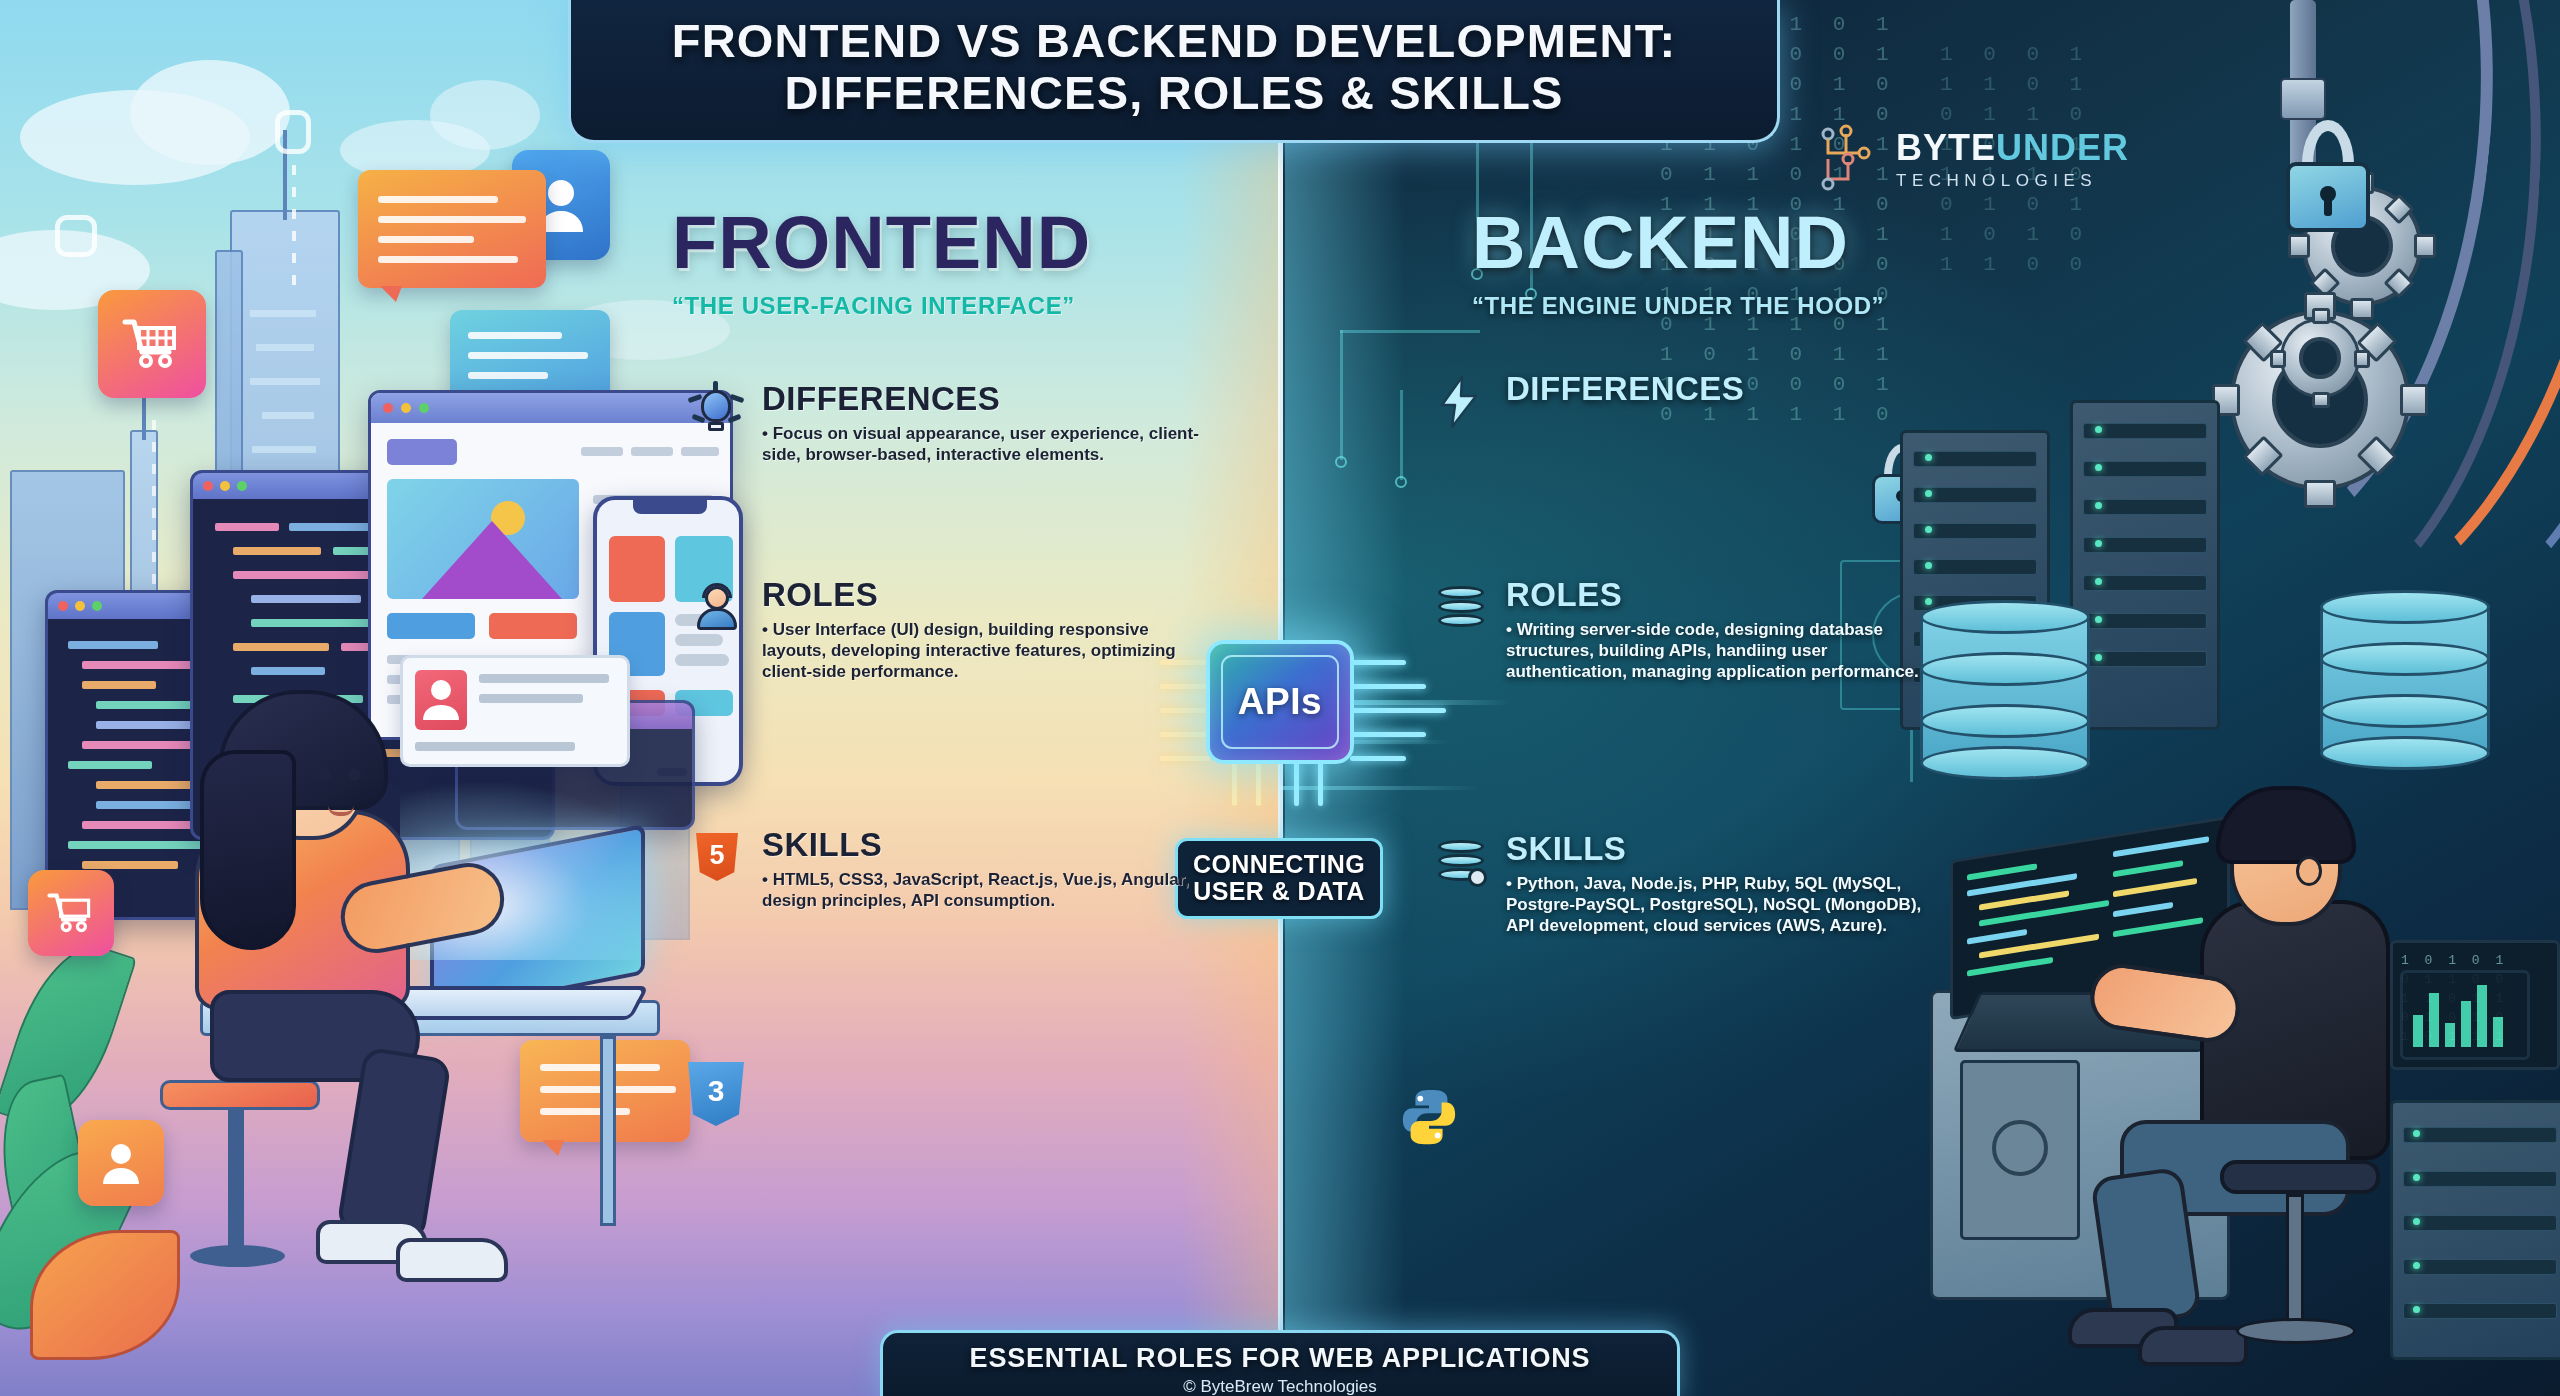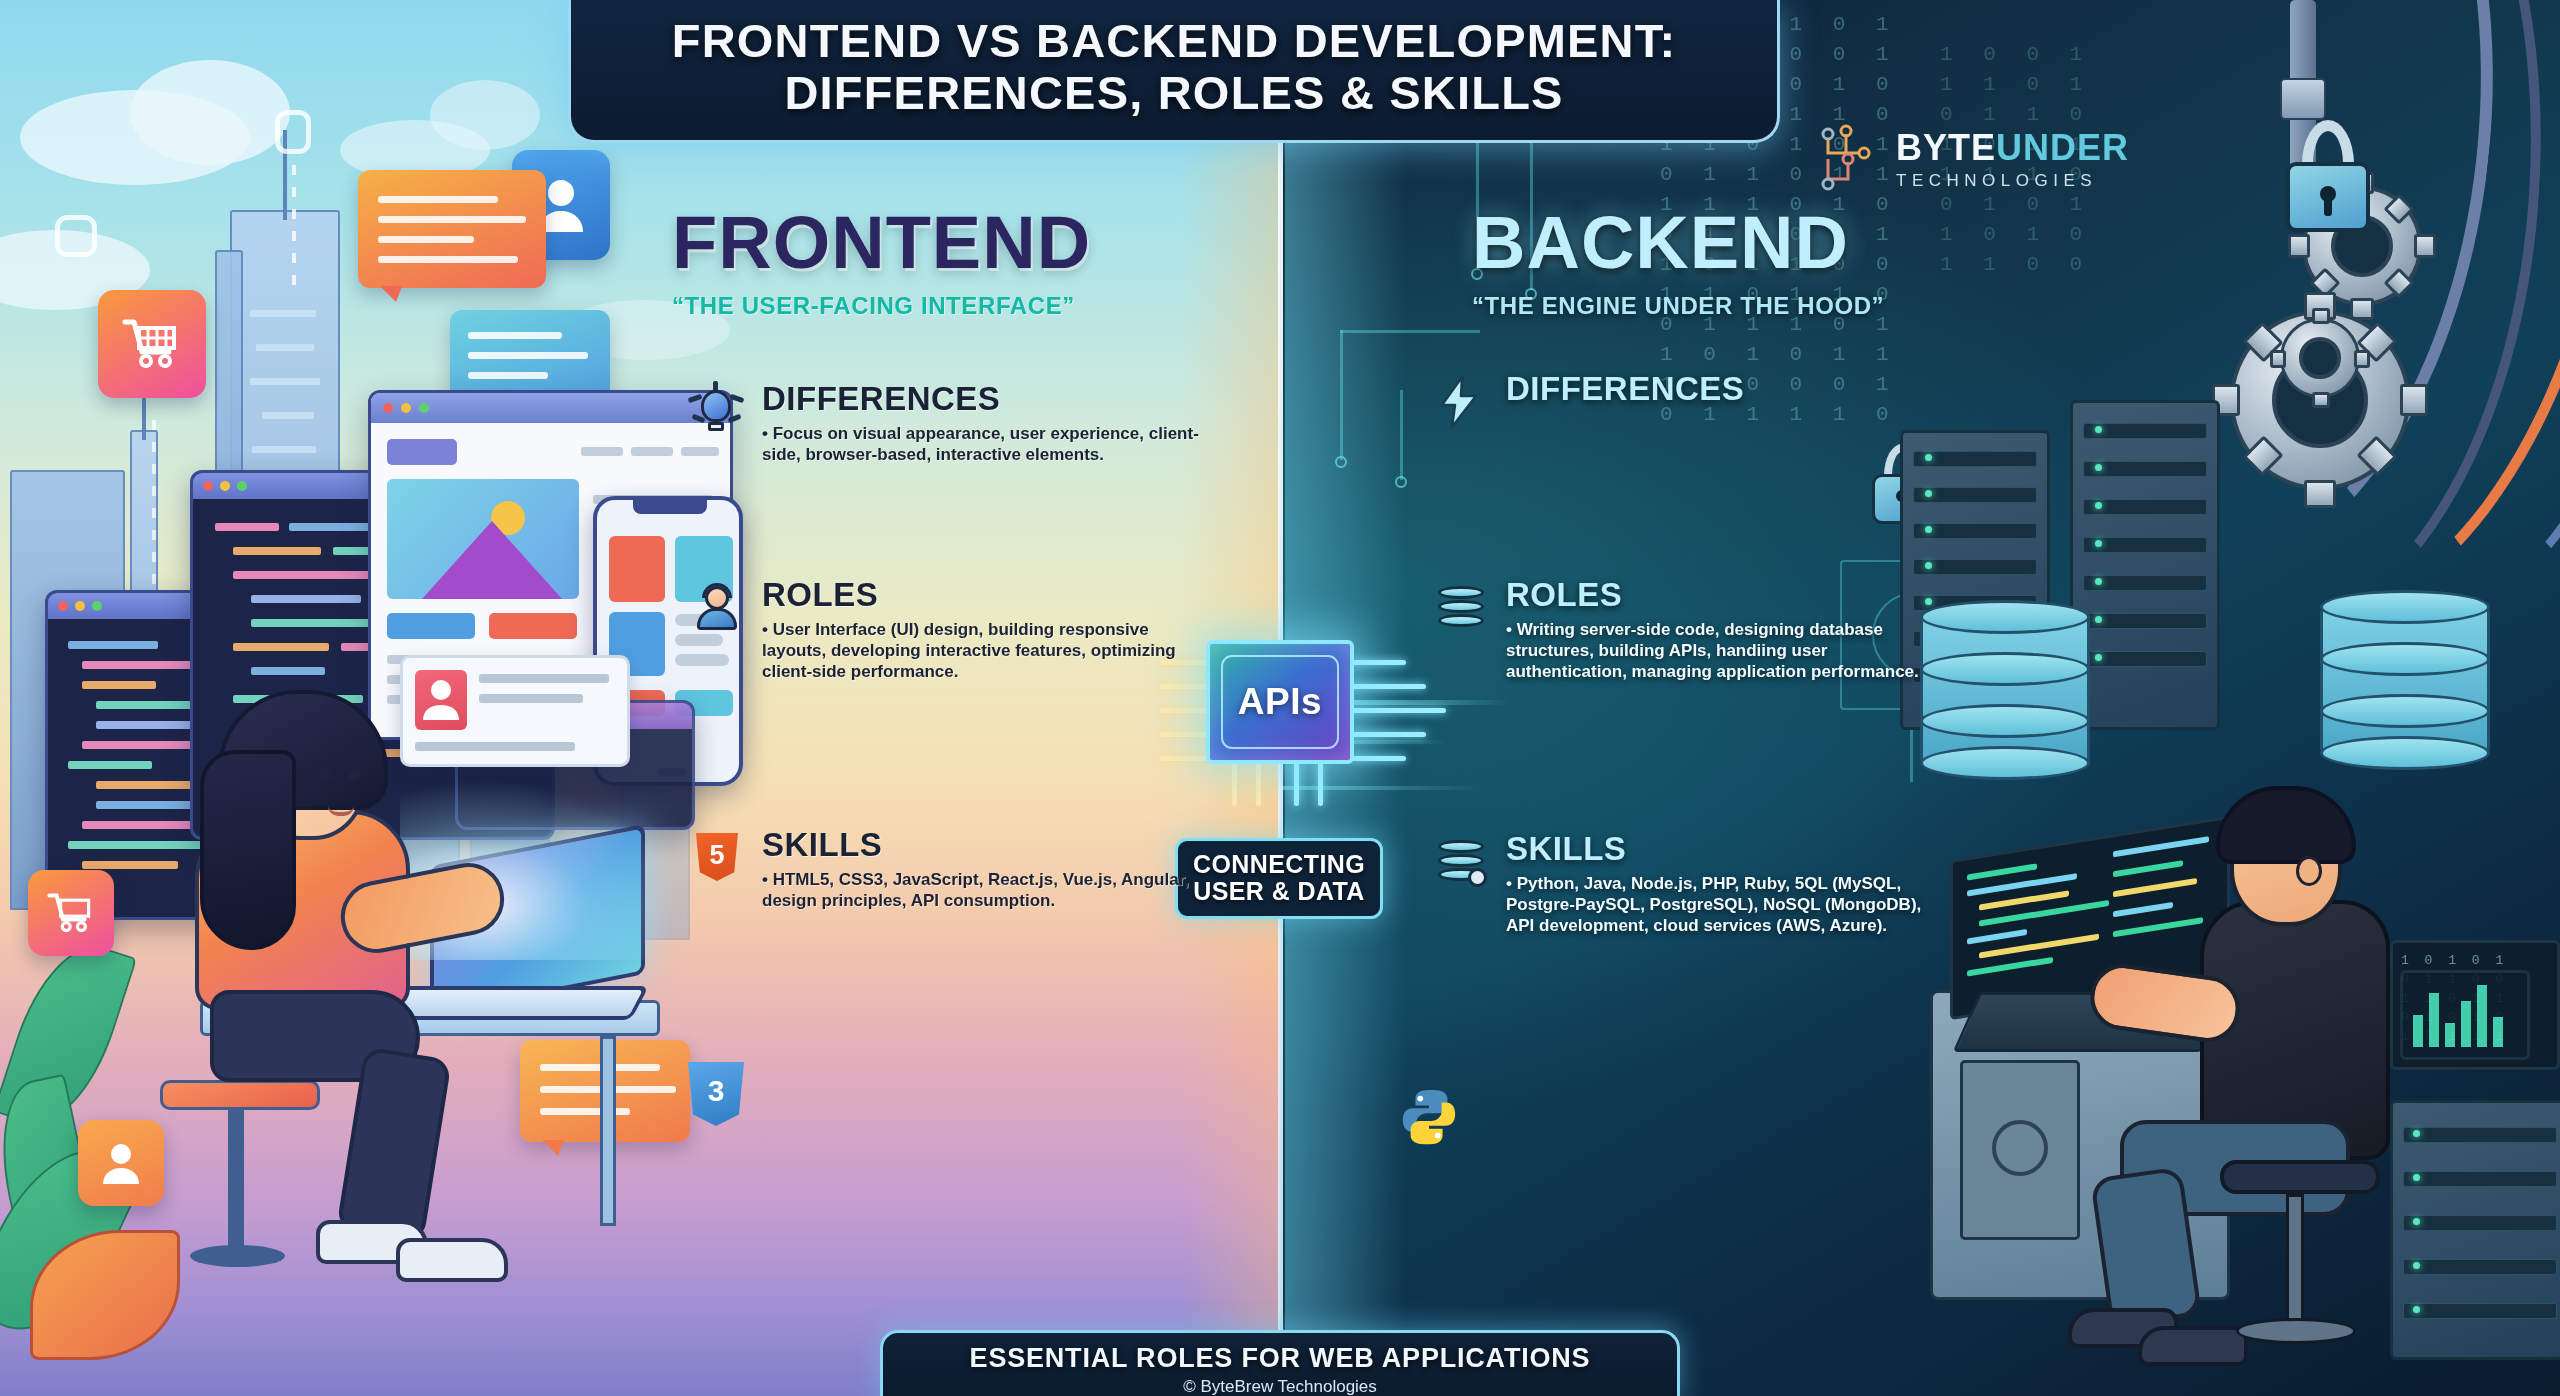--- a/index.html
+++ b/index.html
@@ -113,21 +113,21 @@
   
   .divider { position:absolute; left:1278px; top:0; width:5px; height:1396px;
     background:linear-gradient(180deg, rgba(255,255,255,.95), rgba(210,240,255,.9)); }
   .glow-l { position:absolute; left:1180px; top:0; width:100px; height:1396px;
     background:linear-gradient(90deg, rgba(255,190,110,0) 0%, rgba(255,186,108,.35) 100%); }
   .glow-r { position:absolute; left:1285px; top:0; width:120px; height:1396px;
     background:linear-gradient(90deg, rgba(120,230,255,.40) 0%, rgba(120,230,255,0) 100%); }
 
   .chip {
     position:absolute; left:1206px; top:640px; width:148px; height:124px;
-    border-radius:6px; border:4px solid #8ee8ff;
+    border-radius:18px; border:4px solid #8ee8ff;
     background:linear-gradient(140deg,#2fb7a8 0%, #3b6fd0 45%, #6b3fc4 100%);
     box-shadow:0 0 42px 12px rgba(120,225,255,.55), inset 0 0 24px rgba(255,255,255,.25);
     display:flex; align-items:center; justify-content:center;
   }
   .chip-inner { position:absolute; inset:11px; border-radius:11px; border:2px solid rgba(190,245,255,.8); }
   .chip-label { position:relative; color:#ffffff; font-size:37px; font-weight:bold;
     letter-spacing:.5px; text-shadow:0 2px 7px rgba(0,0,0,.55); }
   .pin { position:absolute; height:5px; background:#ffe9b0; border-radius:3px; box-shadow:0 0 9px #ffd98a; }
   .pin.r { background:#9beeff; box-shadow:0 0 9px #7fe4ff; }
 

